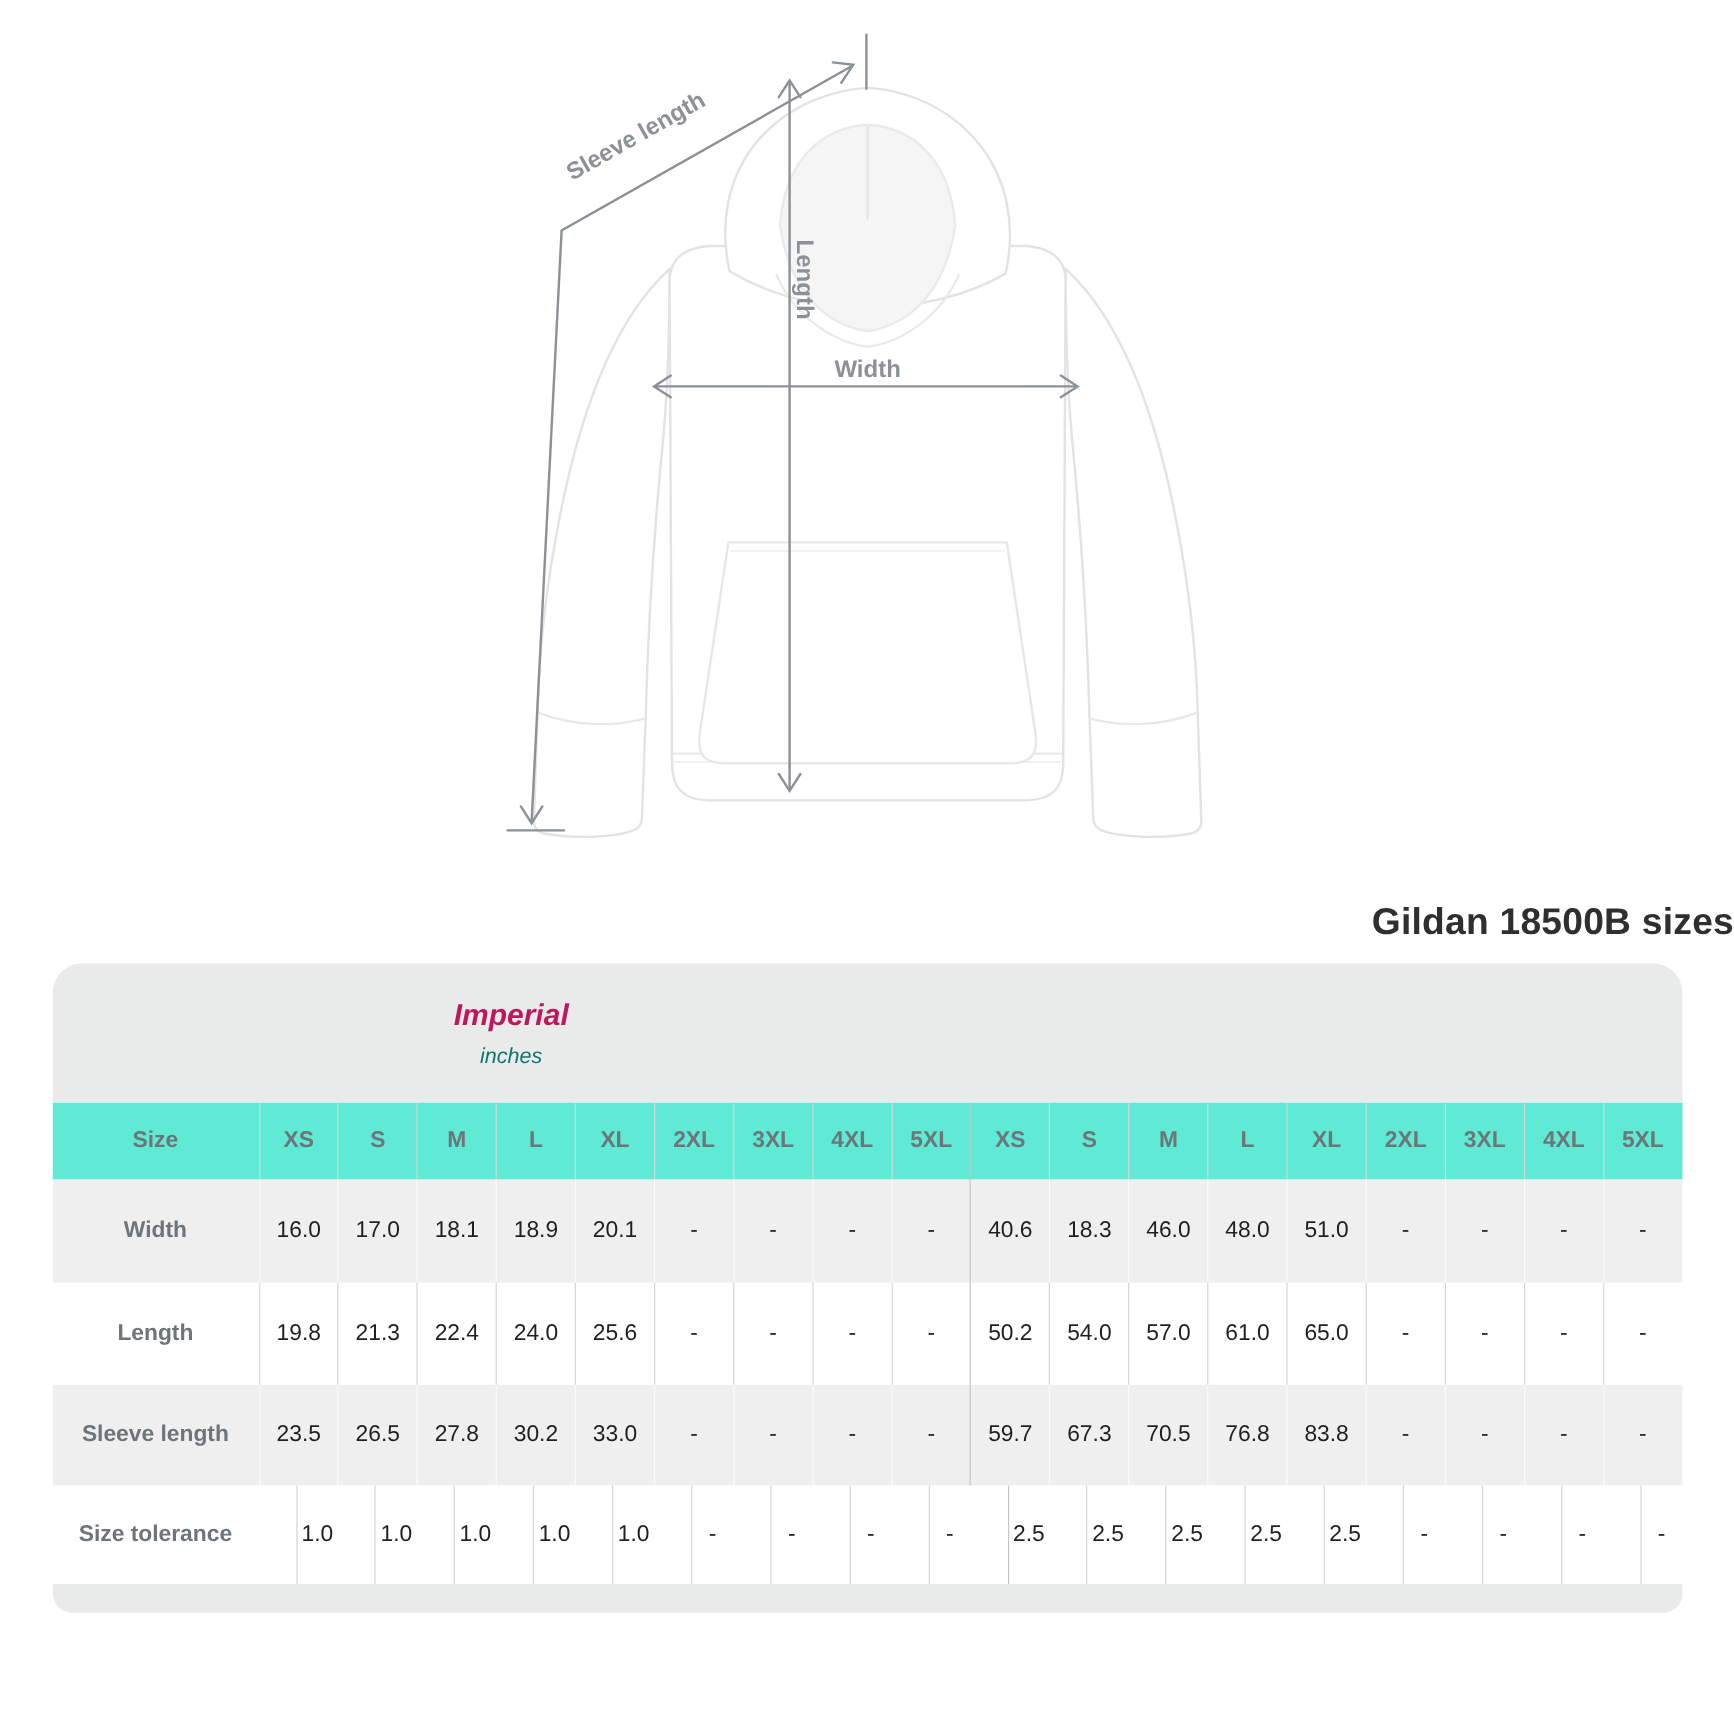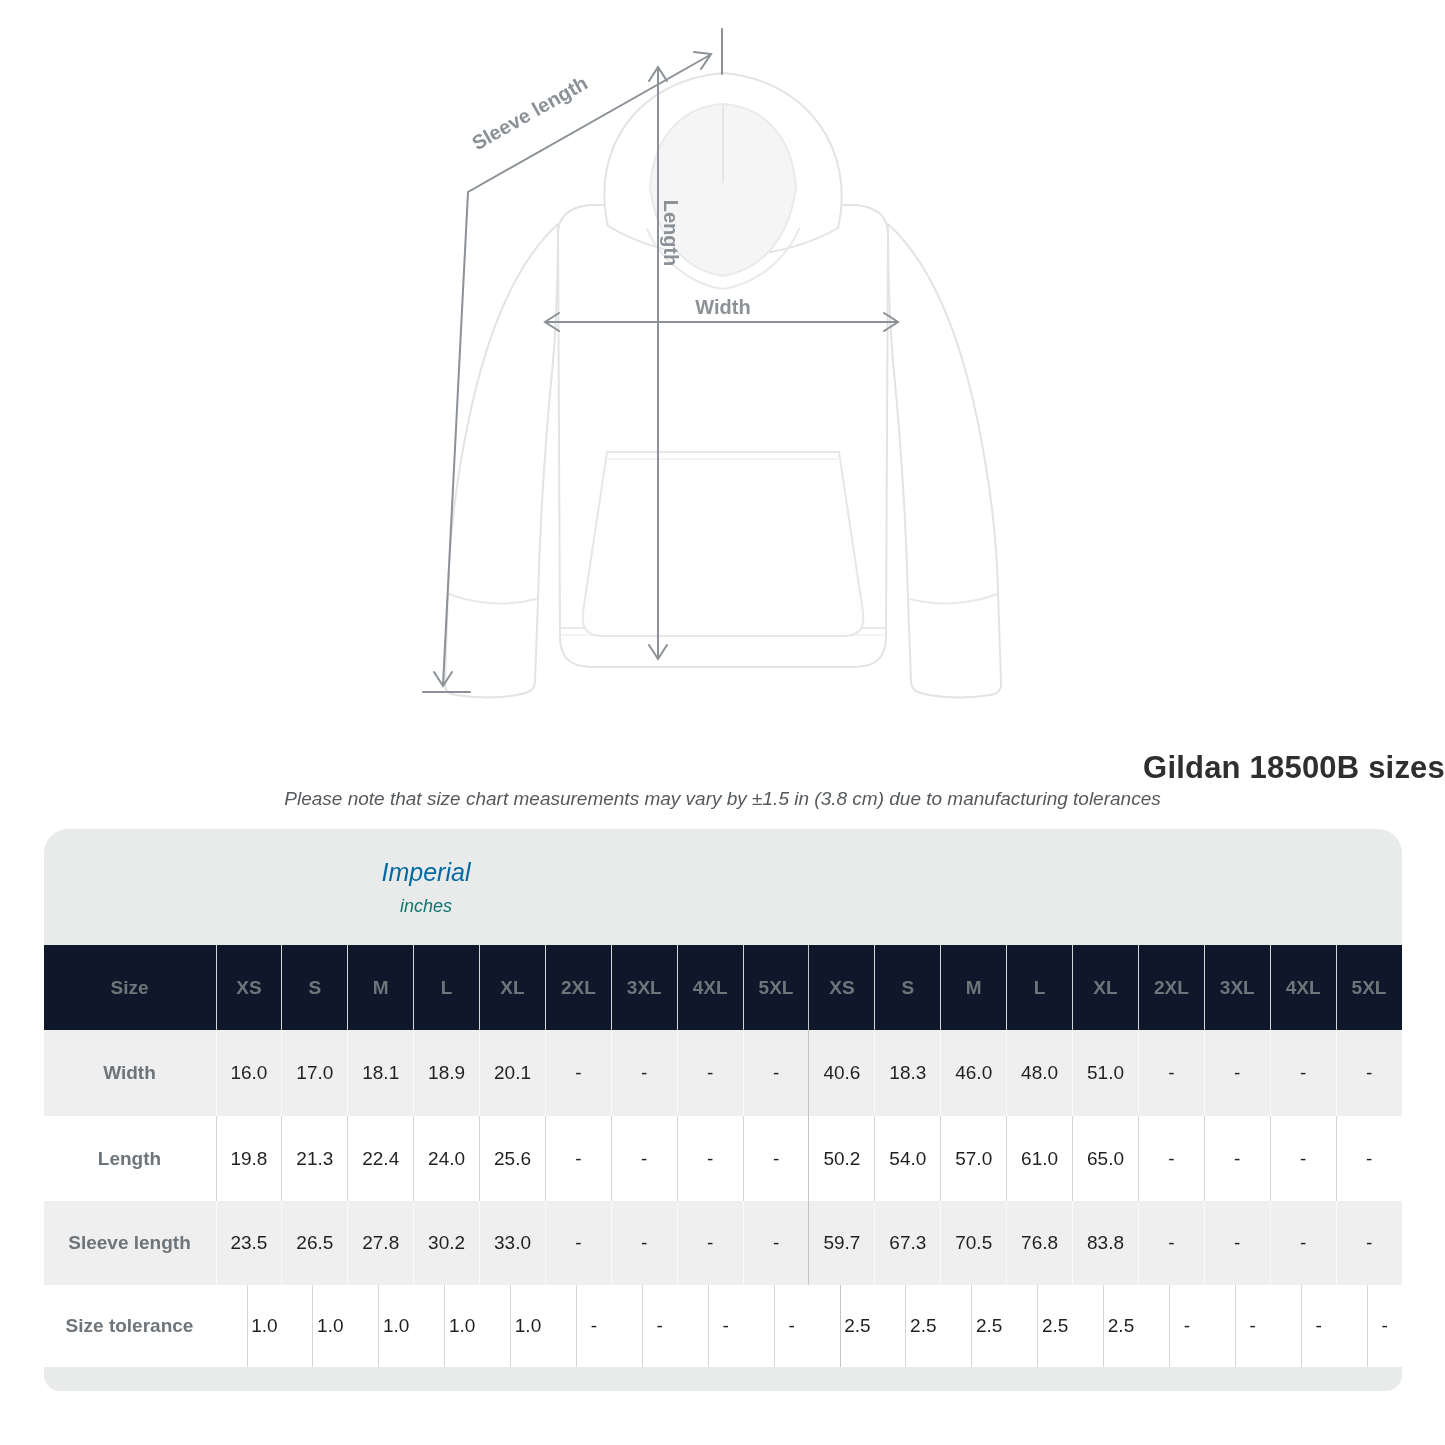--- a/index.html
+++ b/index.html
@@ -25,25 +25,25 @@
 
   
   .size-table { width: 1358px; margin: 18px auto 0 auto; }
   .t-row { display: grid; grid-template-columns: 172px repeat(18, 1fr); }
 
   .band {
     display: grid; grid-template-columns: 765px 1fr;
     background: #e9eaea; border-radius: 24px 24px 0 0; height: 116px;
   }
   .band-half { display: flex; flex-direction: column; align-items: center; justify-content: center; }
-  .sec-title { font-size: 25px; font-weight: normal; font-style: italic; color: #0369a1; }
+  .sec-title { font-size: 25px; font-weight: bold; font-style: italic; color: #be185d; }
   .sec-unit  { font-size: 18px; font-style: italic; color: #0f766e; margin-top: 9px; }
 
   .cell { display: flex; align-items: center; justify-content: center; }
-  .row-size  { height: 85px; background: #0f172a; }
+  .row-size  { height: 64px; background: #5eead4; }
   .row-g1 { height: 86px; } .row-w1 { height: 85px; }
   .row-g2 { height: 84px; } .row-w2 { height: 82px; gap: 31px; }
   .row-gray  { background: #efefef; }
   .row-white { background: #ffffff; }
 
   .shead, .rlabel { font-size: 19px; font-weight: bold; color: #6e757a; }
   .val { font-size: 19px; color: #1f2022; }
 
   
   .row-size .cell + .cell, .row-white .cell + .cell { border-left: 1px solid #d4d5d6; }
@@ -106,21 +106,20 @@
     <g font-family="Liberation Sans, sans-serif" font-size="20" font-weight="bold" fill="#8b9196">
       <text transform="translate(533,119) rotate(-29.5)" text-anchor="middle">Sleeve length</text>
       <text transform="translate(664,233) rotate(90)" text-anchor="middle">Length</text>
       <text x="723" y="314" text-anchor="middle">Width</text>
     </g>
   </svg>
 </div>
 
 <div class="title-block">
   <div class="page-title">Gildan 18500B sizes</div>
-  <div class="page-subtitle">Please note that size chart measurements may vary by ±1.5 in (3.8 cm) due to manufacturing tolerances</div>
 </div>
 
 <div class="size-table">
 
   <div class="band">
     <div class="band-half">
       <div class="sec-title">Imperial</div>
       <div class="sec-unit">inches</div>
     </div>
   </div>

